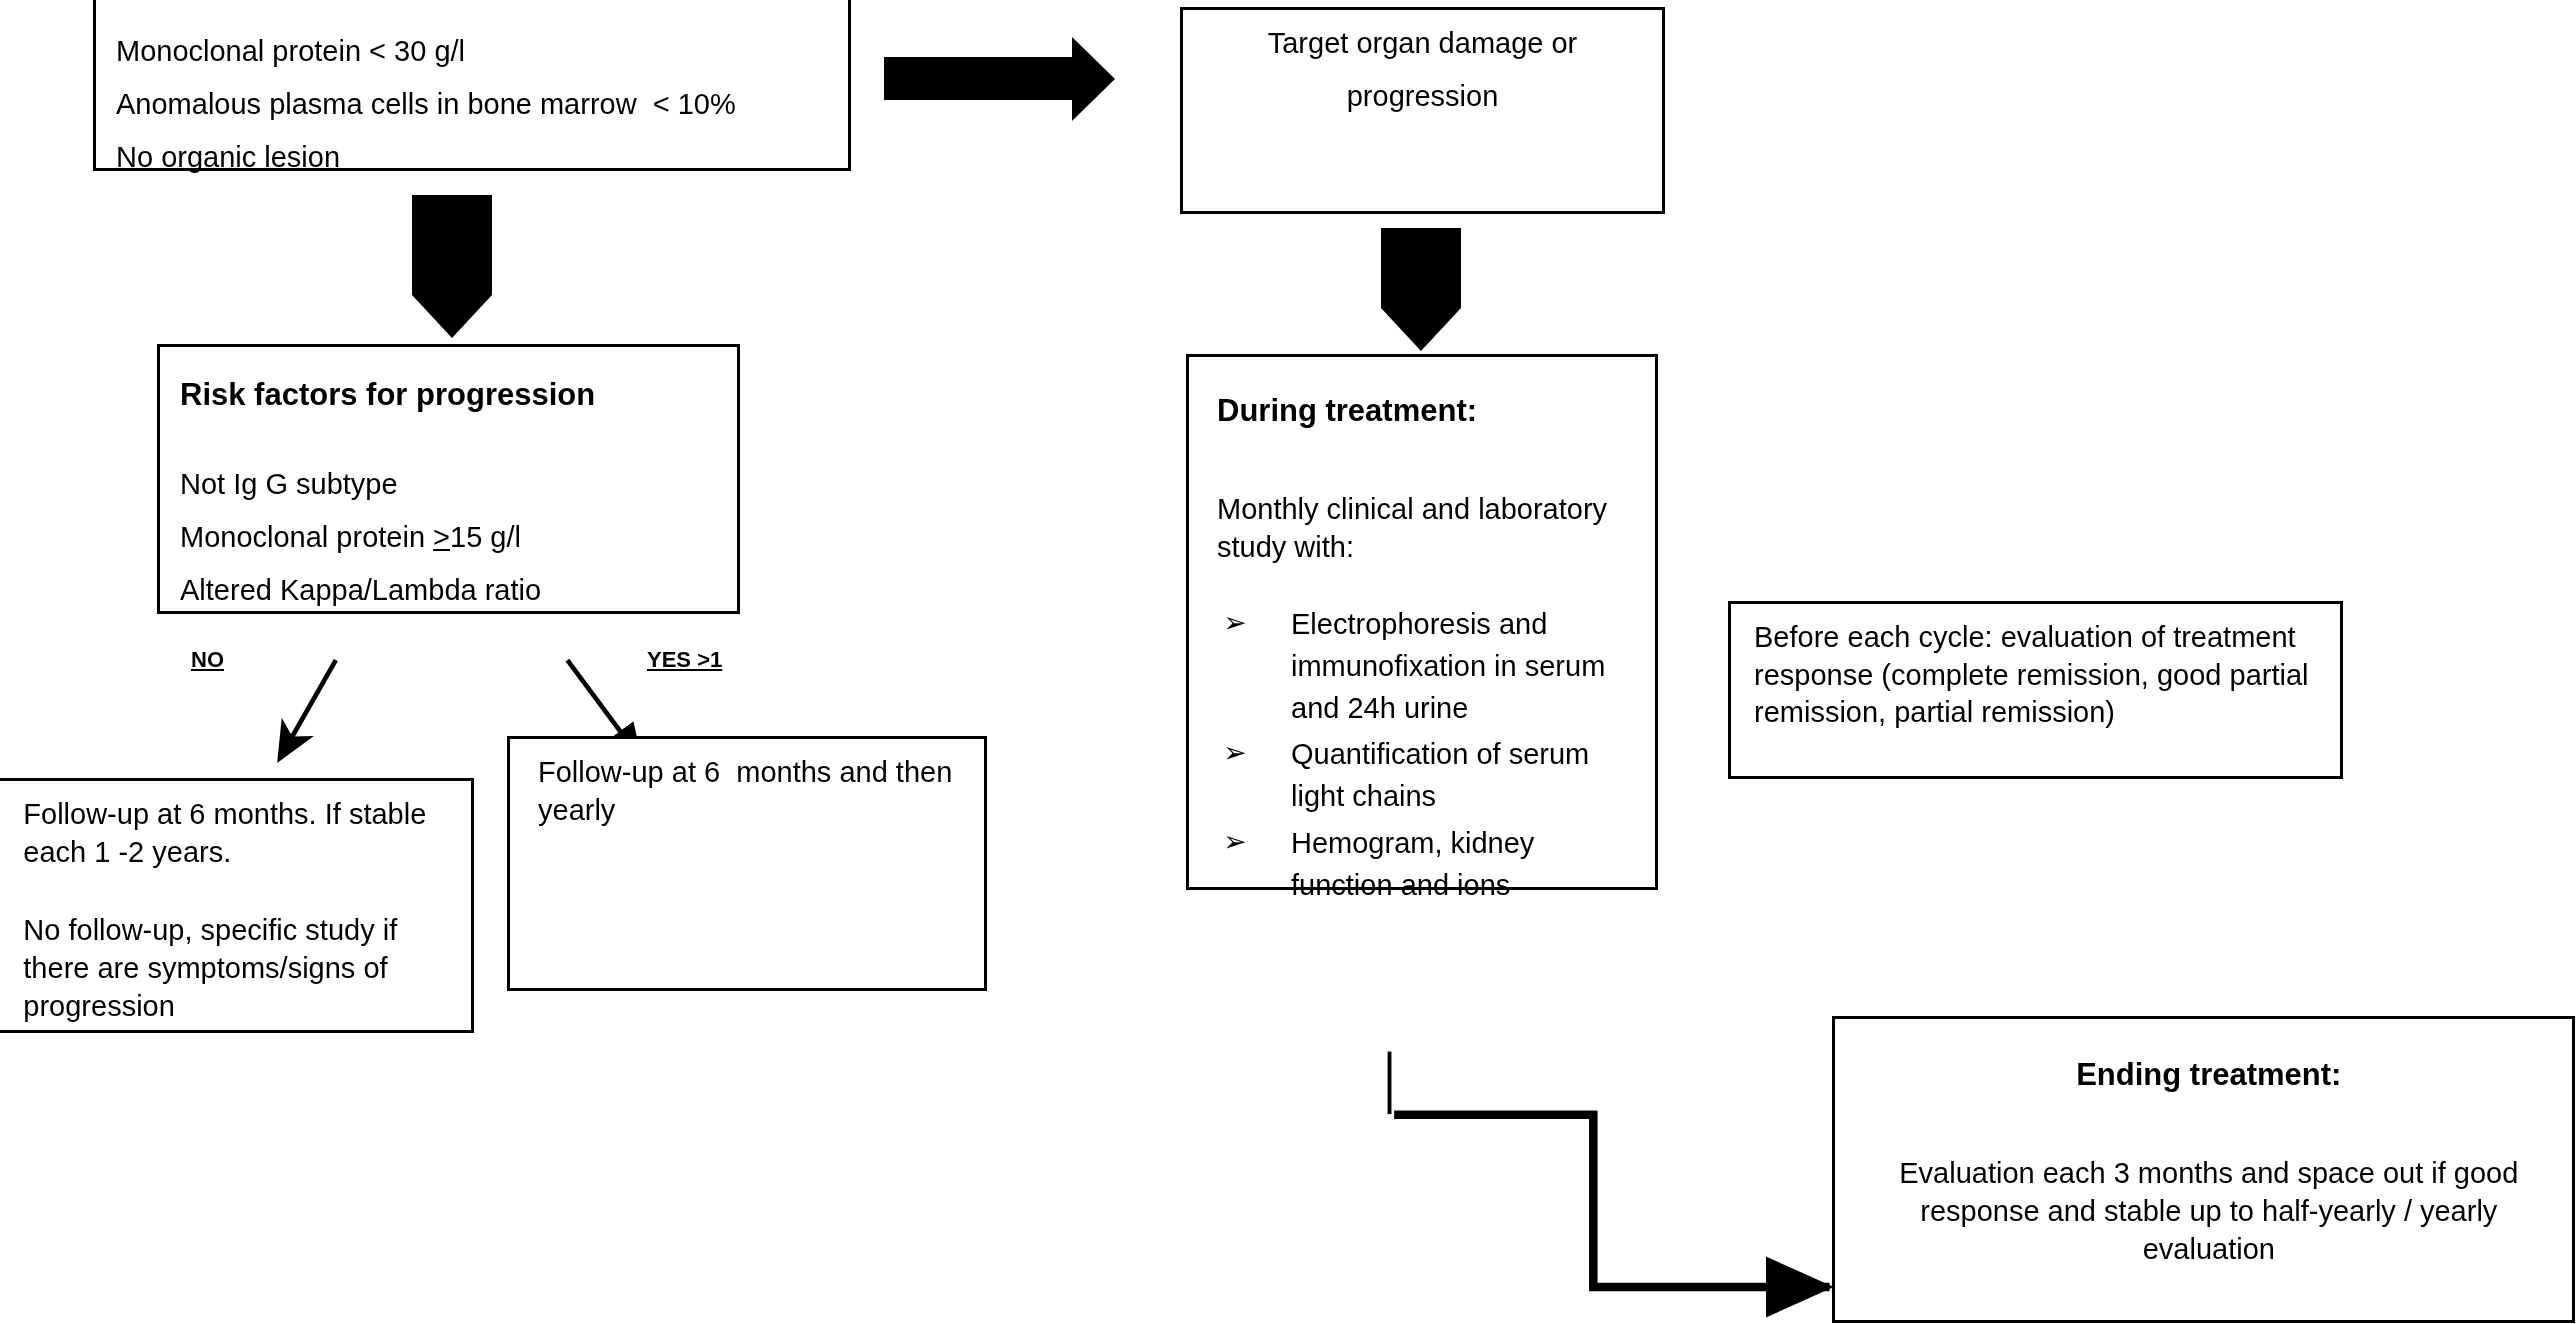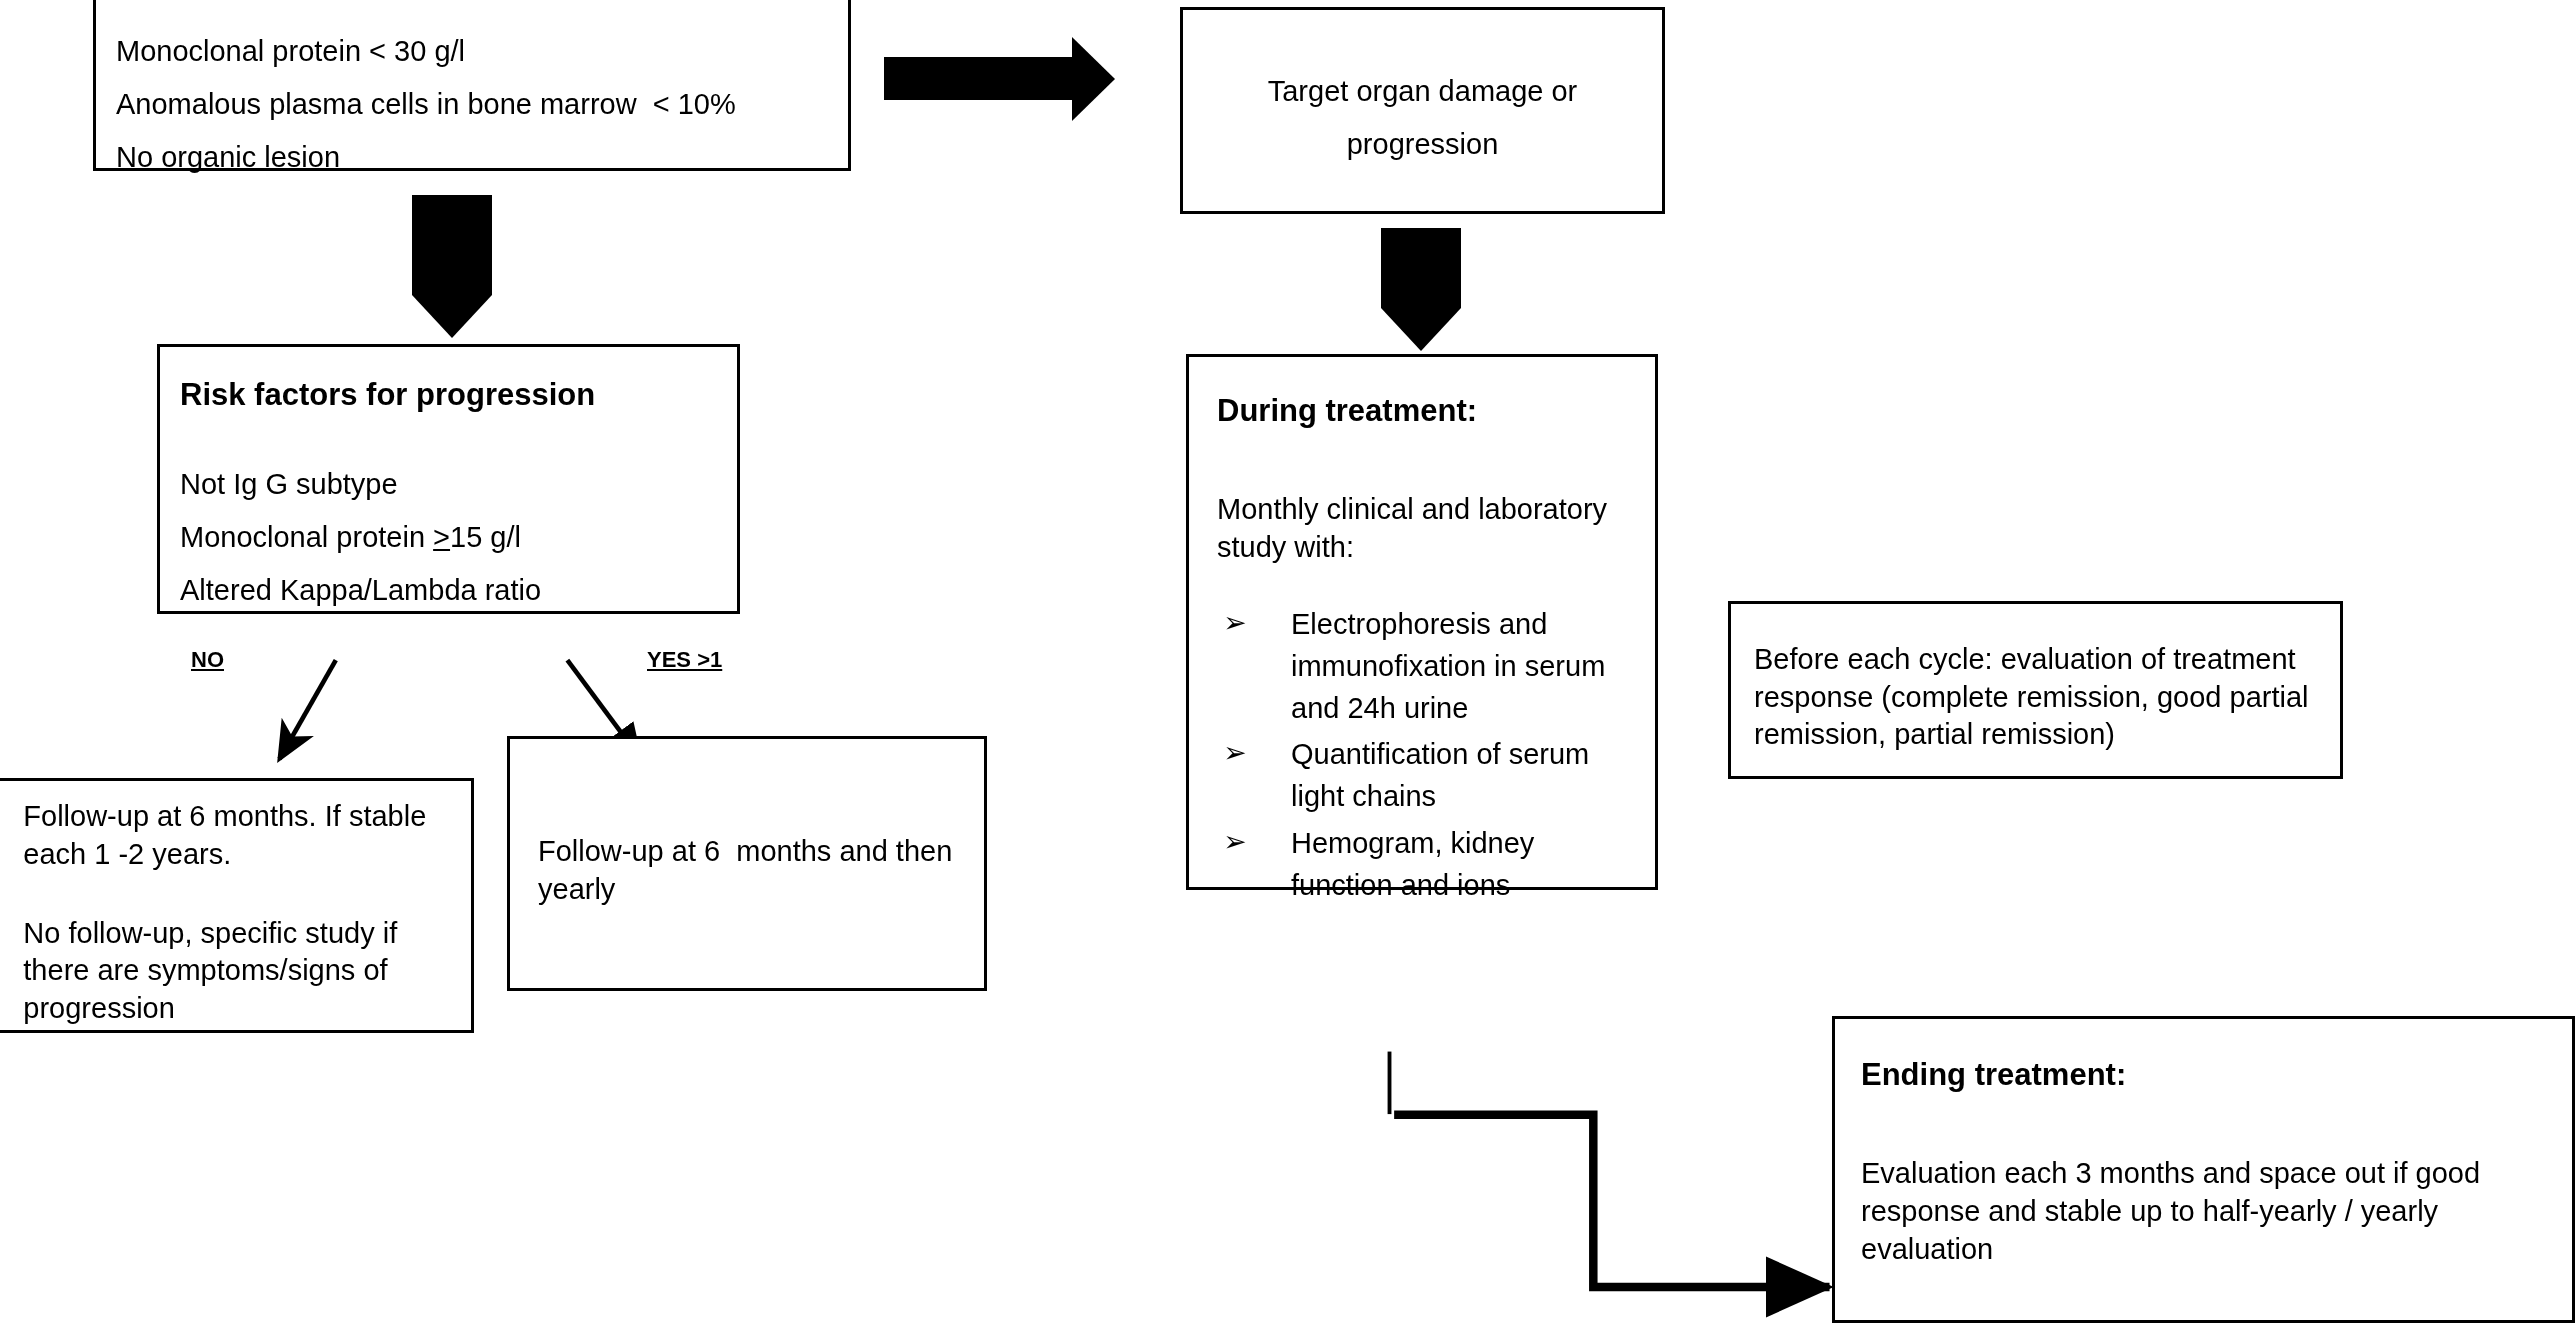--- a/index.html
+++ b/index.html
@@ -17,21 +17,20 @@
     color: #000000;
     overflow: hidden;
   }
   .node {
     position: absolute;
     box-sizing: border-box;
     border: 3.9px solid #000000;
     background: #ffffff;
     display: flex;
     flex-direction: column;
-    justify-content: center;
   }
   .node.topalign { justify-content: flex-start; }
   .txt {
     font-size: 29px;
     line-height: 1.30;
     white-space: pre-wrap;
     margin-top: 15px;
   }
   .txt.center { text-align: center; }
   .bold {
@@ -224,21 +223,21 @@
     </div>
   </div>
 
   <div class="node" style="left:1728px; top:601px; width:615px; height:178px; border-width:3.1px;">
     <div class="pad" style="padding-left:23px; padding-right:18px;">
       <div class="txt">Before each cycle: evaluation of treatment response (complete remission, good partial remission, partial remission)</div>
     </div>
   </div>
 
   <div class="node topalign" style="left:1832px; top:1016px; width:743px; height:307px;">
-    <div class="pad" style="padding-top:36px; padding-left:26px; padding-right:15.4px;">
+    <div class="pad" style="padding-top:36px; padding-left:26px; padding-right:15.4px;text-align:center;">
       <div class="bold">Ending treatment:</div>
       <div class="gap-lg"></div>
       <div class="txt">Evaluation each 3 months and space out if good response and stable up to half-yearly / yearly evaluation</div>
     </div>
   </div>
 
 </div>
 
 
 </body></html>

